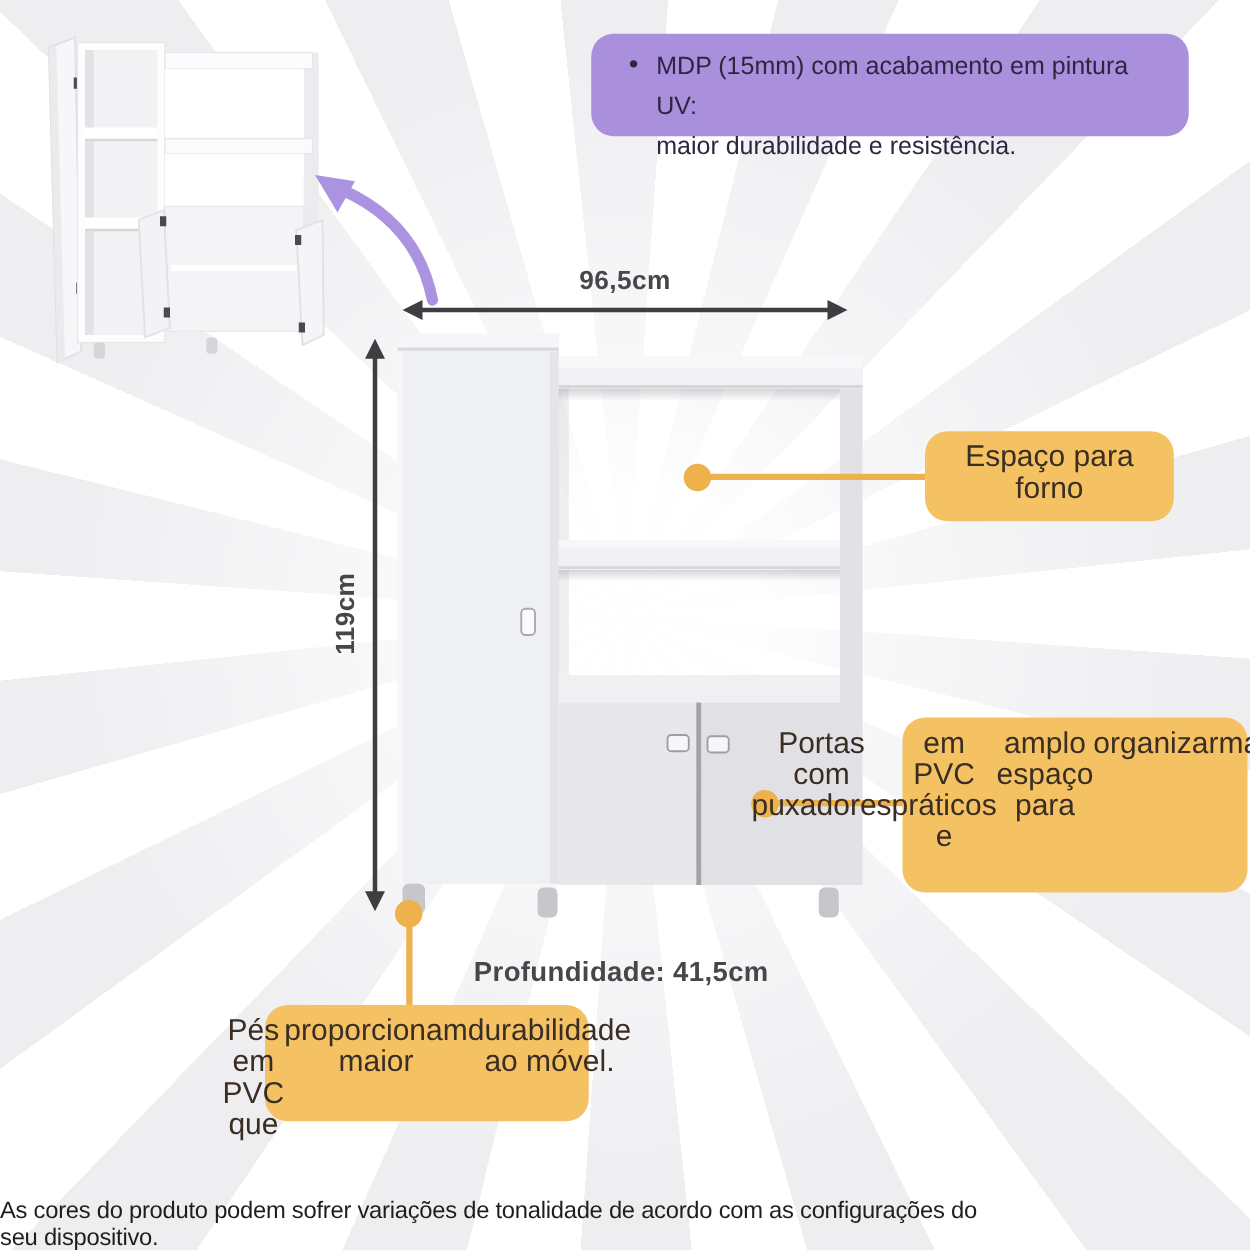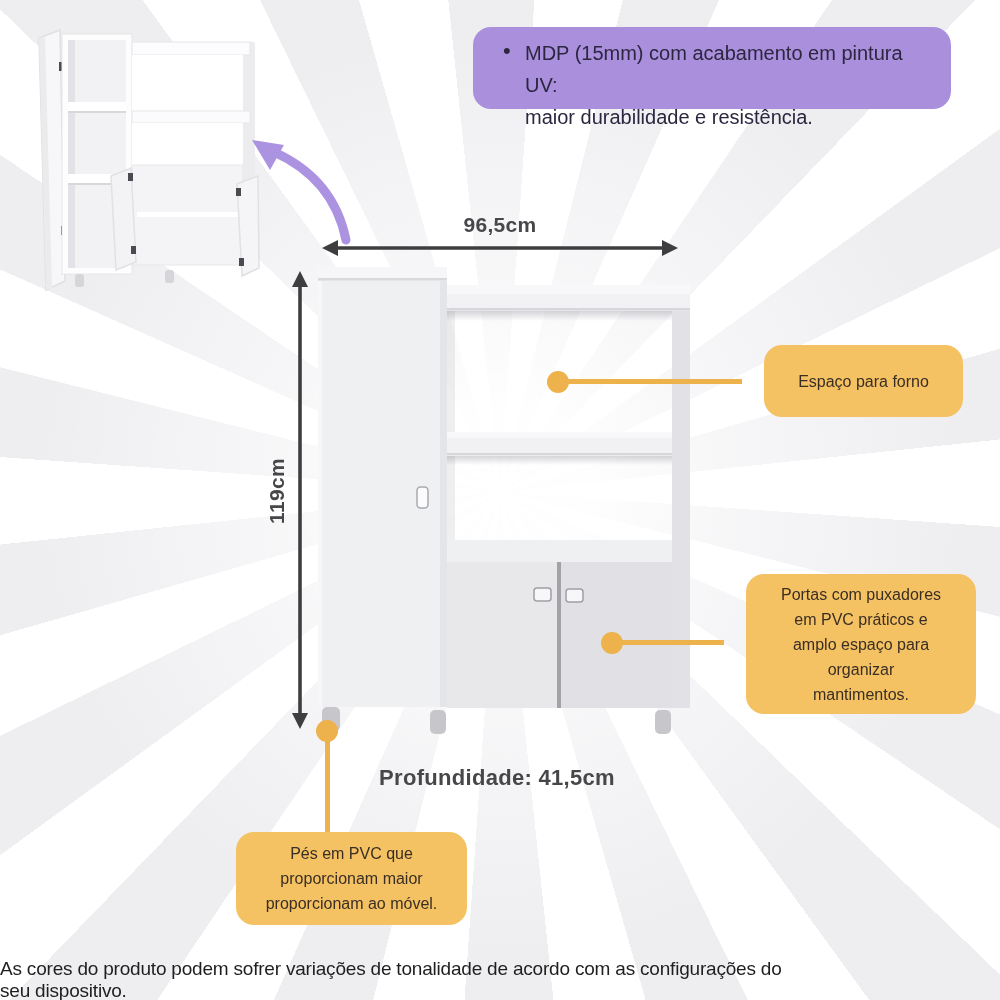--- a/index.html
+++ b/index.html
@@ -25,27 +25,27 @@
 
   
   .dim-label{color:#47474a; font-weight:bold; letter-spacing:.3px;}
   .width-label{left:420px; top:213px; width:160px; text-align:center; font-size:21px;}
   .height-label{left:217px; top:479px; width:120px; text-align:center; font-size:21px; transform:rotate(-90deg);}
   .depth-label{left:347px; top:765px; width:300px; text-align:center; font-size:22px;}
 
   
   .callout{
     background:#f4c263; border-radius:18px;
-    color:#3a2e24; font-size:16px; line-height:25px;
-    display:flex; flex-direction:column; justify-content:center;
-    text-align:center; box-sizing:border-box; padding:8px 6px;margin-left:24px;
+    color:#3a2e24; font-size:24px; line-height:25px;
+    display:flex; justify-content:center;
+    text-align:center; box-sizing:border-box; padding:8px 6px;
   }
   .callout-oven {left:740px; top:345px; width:199px; height:72px;}
-  .callout-doors{left:722px; top:574px; width:230px; height:140px;}
-  .callout-feet {left:212px; top:832px; width:231px; height:93px;}
+  .callout-doors{left:722px; top:574px; width:276px; height:140px;}
+  .callout-feet {left:212px; top:804px; width:259px; height:93px;}
 
   .connector{background:#edb24c;}
   .dot{width:22px; height:22px; border-radius:50%; background:#edb24c;}
 
   
   .disclaimer{
     left:0; top:958px; width:800px; text-align:left;
     color:#1e1e1e; font-size:19px; letter-spacing:-.2px;
   }
 </style>
@@ -183,18 +183,18 @@
     <div>Portas com puxadores</div>
     <div>em PVC práticos e</div>
     <div>amplo espaço para</div>
     <div>organizar</div>
     <div>mantimentos.</div>
   </div>
 
   <div class="abs callout callout-feet">
     <div>Pés em PVC que</div>
     <div>proporcionam maior</div>
-    <div>proporcionam ao móvel.</div>
+    <div>durabilidade ao móvel.</div>
   </div>
 
   <div class="abs disclaimer">As cores do produto podem sofrer variações de tonalidade de acordo com as configurações do seu dispositivo.</div>
 
 </div>
 
 </body></html>

